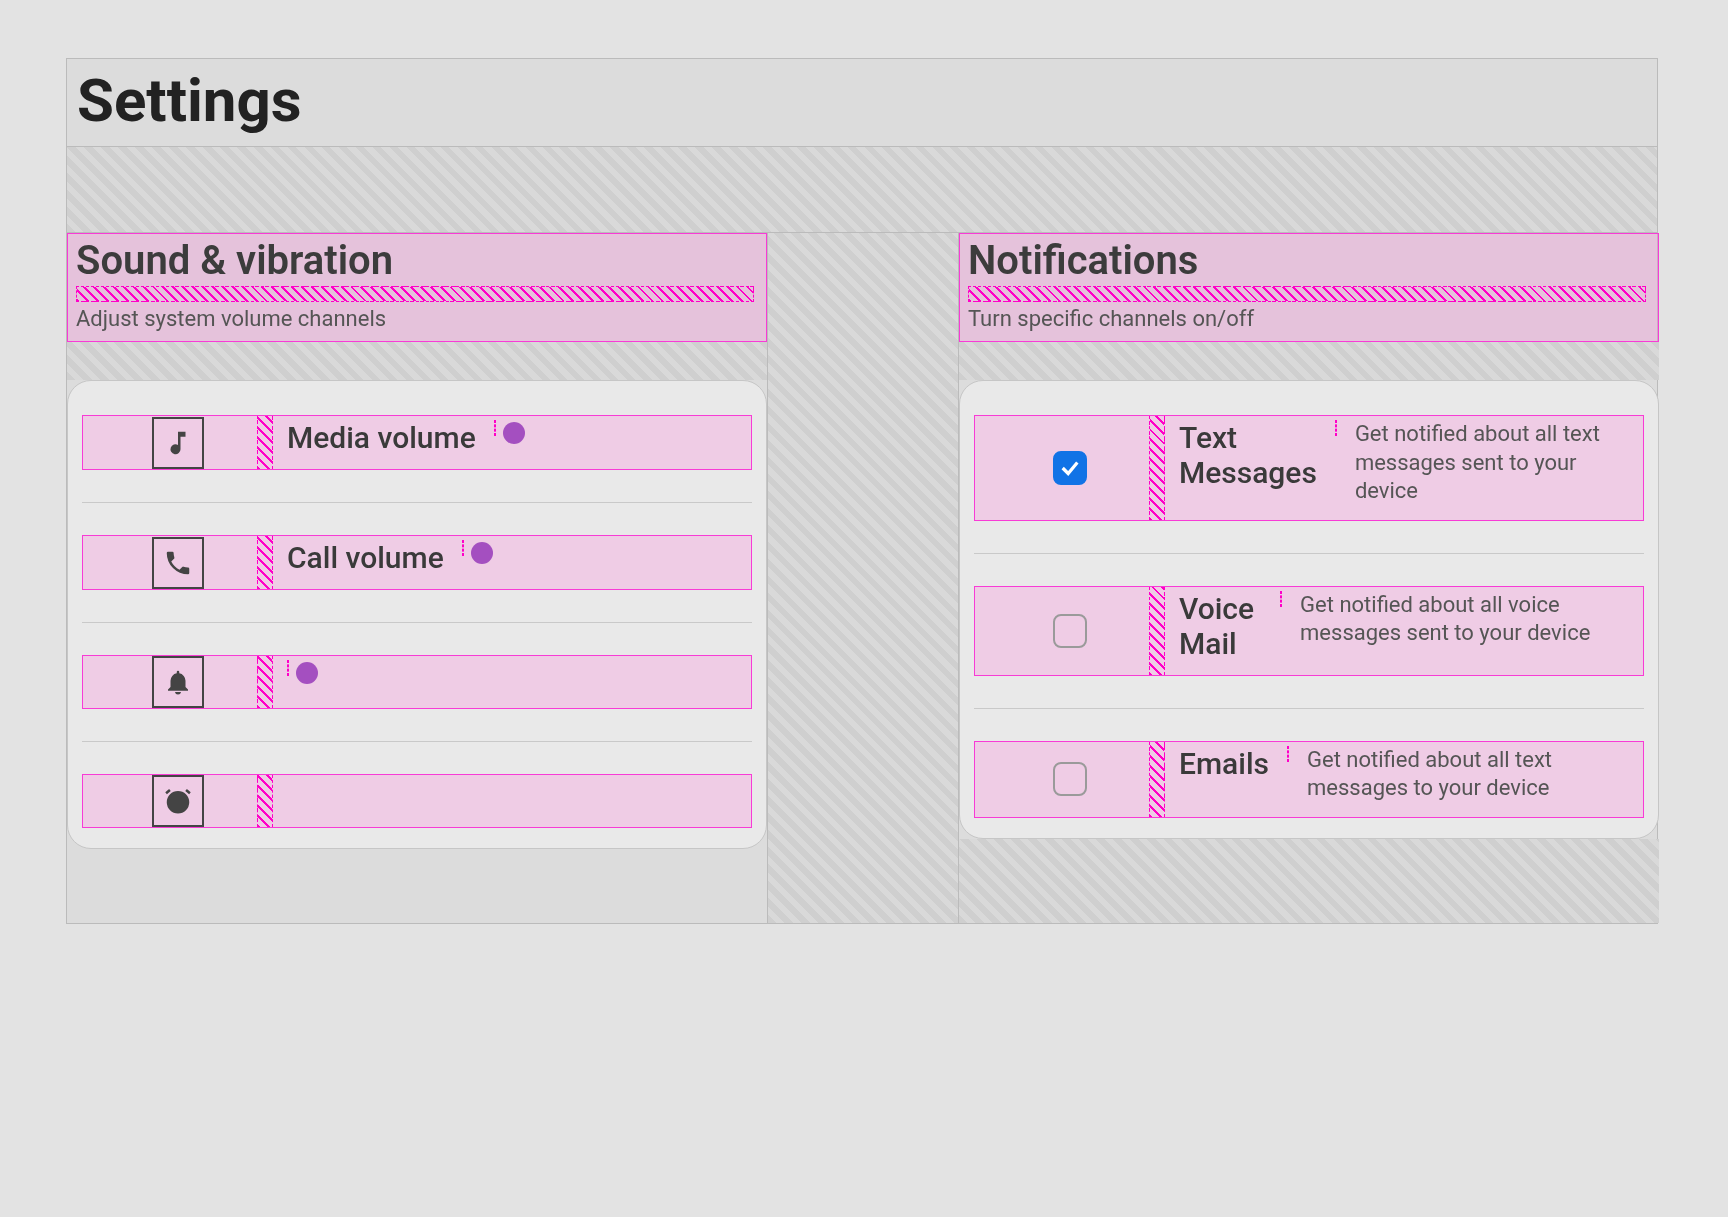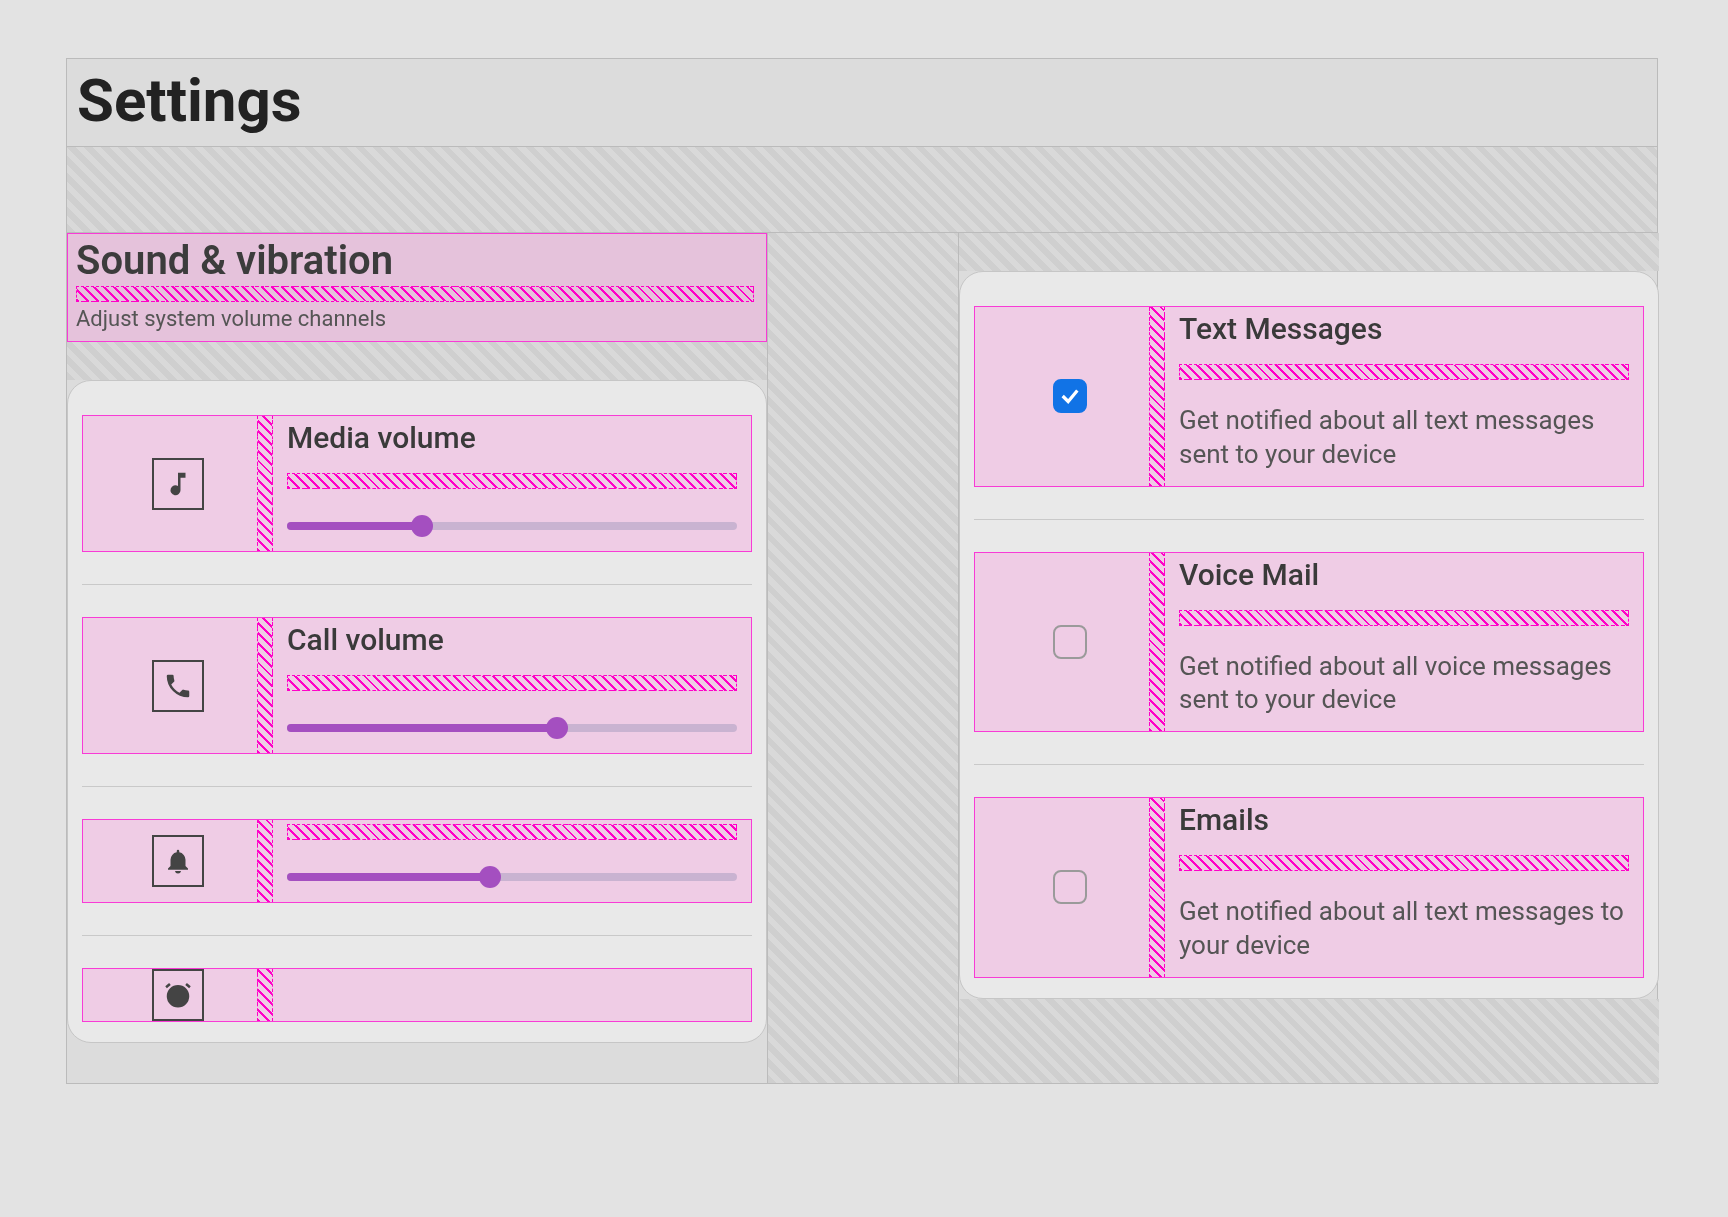--- a/index.html
+++ b/index.html
@@ -163,33 +163,33 @@
     display:flex;align-items:center;justify-content:center;
     background:transparent;
   }
   .icon-frame svg{width:30px;height:30px;fill:#444;}
 
   
   .content-cell{
     flex:1;
     padding:4px 14px 14px 14px;
     display:flex;
-    flex-direction:column;
+    flex-direction:row;
     gap:18px;
   }
   .content-cell .row-title{
     font-size:30px;
     font-weight:500;
     color:#3a3a3a;
   }
   .content-cell .tight-hatch{
     margin:0 0 6px 0;
   }
   .content-cell .row-sub{
-    font-size:26px;
+    font-size:22px;
     color:var(--muted);
     line-height:1.3;
   }
 
   
   .slider{
     position:relative;
     height:22px;
     margin-top:2px;
   }
@@ -336,20 +336,25 @@
           </div>
         </div>
 
       </div>
     </div>
 
     <div class="gutter hatch"></div>
 
     <div class="column right">
 
+      <div class="section-header pink-box">
+        <div class="sh-title">Notifications</div>
+        <div class="tight-hatch"></div>
+        <div class="sh-sub">Turn specific channels on/off</div>
+      </div>
 
       <div class="below-header-gap hatch"></div>
 
       <div class="card">
 
         <div class="row">
           <div class="check-cell">
             <div class="chk checked">
               <svg viewBox="0 0 24 24">
                   <polyline points="4 12 10 18 20 6"></polyline>

